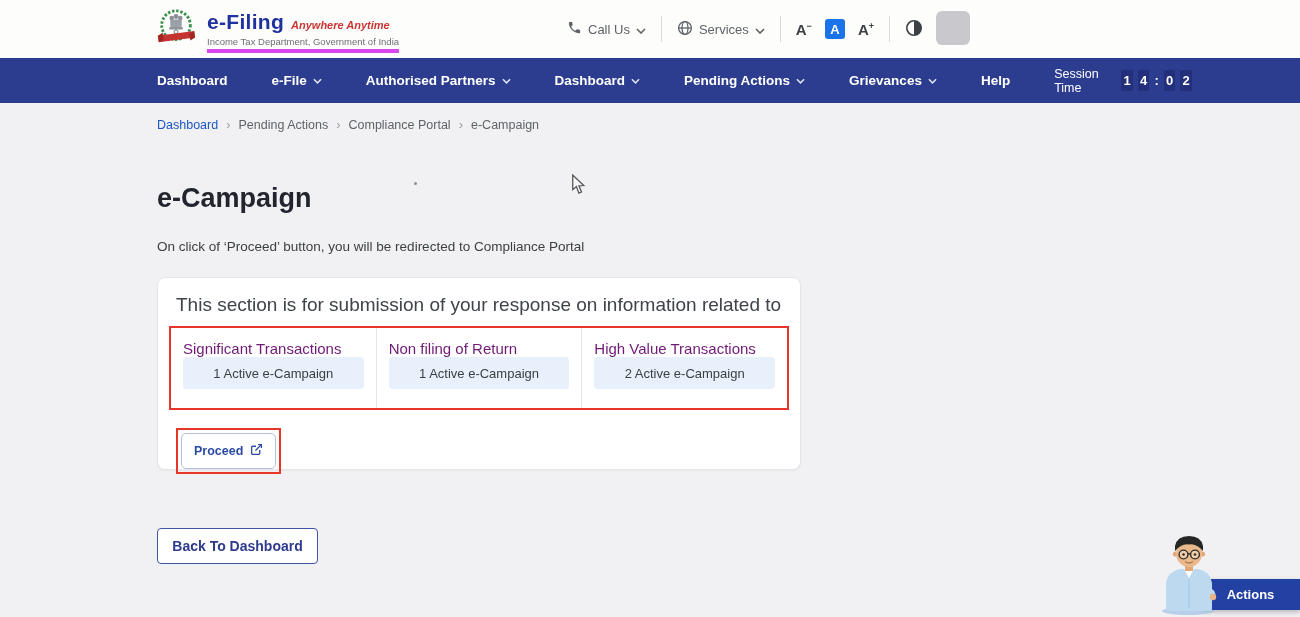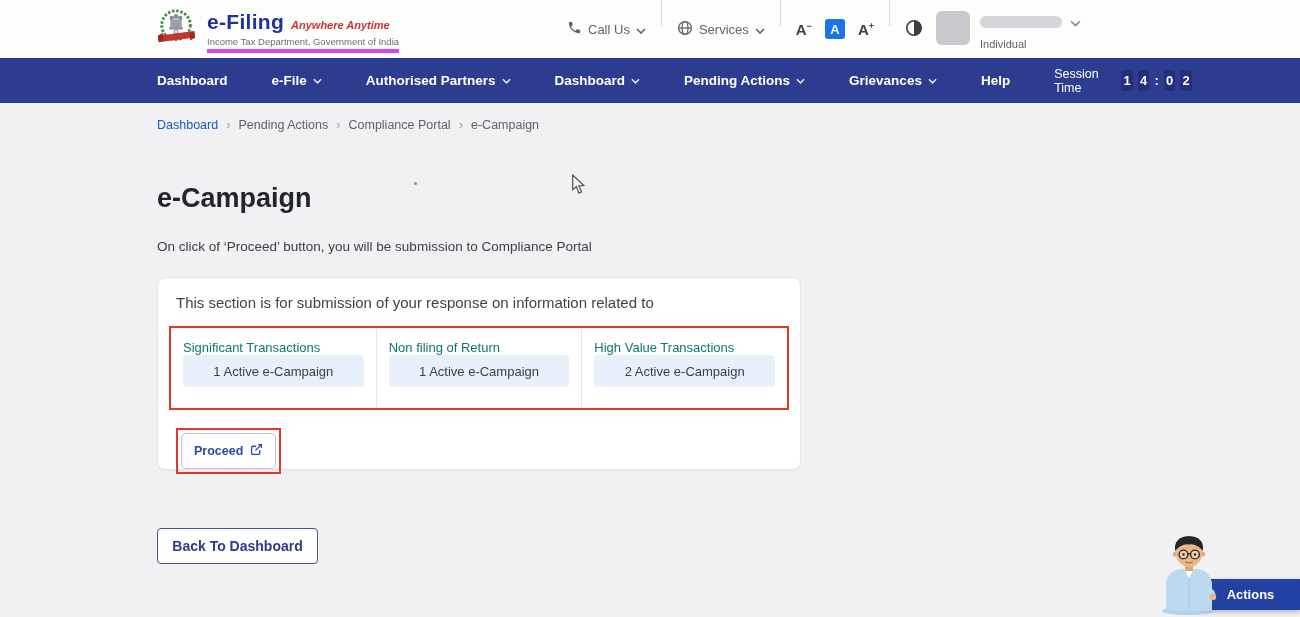--- a/index.html
+++ b/index.html
@@ -7,21 +7,21 @@
   .screen { position:relative; width:1300px; height:617px; background:#f1f1f4; }
 
   
   .topbar { position:absolute; left:0; top:0; width:1300px; height:58px; background:#fdfdfb; }
   .logo-group { position:absolute; left:155px; top:6px; display:flex; align-items:center; gap:10px; cursor:pointer; }
   .logo-text .line1 { display:flex; align-items:baseline; gap:7px; }
   .efiling { font-size:21px; font-weight:bold; color:#2032a0; letter-spacing:.3px; }
   .tagline { font-size:11px; font-weight:bold; font-style:italic; color:#cc3433; }
   .logo-sub { font-size:9.5px; color:#6b6f76; border-bottom:4px solid #d946ef; padding-bottom:2px; margin-top:2px; }
 
-  .top-controls { position:absolute; left:567px; top:0; height:58px; display:flex; gap:15px; color:#5f6368; font-size:13px; }
+  .top-controls { position:absolute; left:567px; top:0; height:58px; display:flex; align-items:center; gap:15px; color:#5f6368; font-size:13px; }
   .menu-btn { display:flex; align-items:center; gap:6px; cursor:pointer; background:none; border:none; color:#5f6368; font-size:13px; font-family:inherit; }
   .vdiv { width:1px; height:26px; background:#d9d9de; }
   .font-controls { display:flex; align-items:center; gap:13px; }
   .fa-btn { background:none; border:none; font-family:inherit; font-size:15px; font-weight:bold; color:#3c4043; cursor:pointer; line-height:1; }
   .fa-btn sup { font-size:9px; }
   .fa-selected { background:#1a73e8; color:#fff; width:20px; height:20px; border-radius:3px; font-size:13px; display:flex; align-items:center; justify-content:center; }
   .icon-btn { background:none; border:none; cursor:pointer; display:flex; align-items:center; }
 
   .user-box { position:absolute; left:936px; top:11px; display:flex; gap:10px; cursor:pointer; }
   .avatar-blur { width:34px; height:34px; background:#c9c9cd; border-radius:6px; }
@@ -44,25 +44,25 @@
   .breadcrumb { position:absolute; left:157px; top:14px; display:flex; align-items:center; gap:8px; font-size:12.5px; color:#5f6368; }
   .crumb-link { color:#1a56c4; cursor:pointer; }
   .crumb-sep { color:#9aa0a6; font-size:13px; }
   .stray-dot { position:absolute; left:414px; top:79px; width:3px; height:3px; border-radius:50%; background:#8d8d92; }
   .mouse-cursor { position:absolute; left:571px; top:71px; }
 
   .page-title { position:absolute; left:157px; top:80px; font-size:27px; font-weight:bold; color:#22252d; }
   .page-subtitle { position:absolute; left:157px; top:136px; font-size:13.5px; color:#3c4043; }
 
   .card { position:absolute; left:157px; top:174px; width:644px; height:193px; background:#fff; border:1px solid #e5e5ea; border-radius:8px; box-shadow:0 1px 2px rgba(0,0,0,.04); }
-  .card-intro { position:absolute; left:18px; top:16px; font-size:15px; color:#3f434a; }
+  .card-intro { position:absolute; left:18px; top:16px; font-size:19px; color:#3f434a; }
   .red-box { position:absolute; left:11px; top:48px; width:620px; height:84px; border:2px solid #e8352a; display:flex; background:#fff; }
   .category { flex:1; border-right:1px solid #e3e5ec; padding:12px 12px 0 12px; display:flex; flex-direction:column; }
   .category:last-child { border-right:none; }
-  .cat-label { font-size:13px; color:#0f766e; }
+  .cat-label { font-size:15px; color:#701a75; }
   .badge { height:32px; background:#e8f1fb; border-radius:4px; display:flex; align-items:center; justify-content:center; font-size:13px; color:#3c4043; }
 
   .proceed-highlight { position:absolute; left:18px; top:150px; border:2px solid #e8352a; padding:3px; }
   .proceed-btn { display:flex; align-items:center; gap:7px; background:#fff; border:1px solid #b6c0dc; border-radius:5px; padding:9px 12px; font-size:12.5px; font-weight:bold; color:#2b4aa5; font-family:inherit; cursor:pointer; }
 
   .back-btn { position:absolute; left:157px; top:425px; width:161px; height:36px; background:#fff; border:1px solid #4453a3; border-radius:4px; color:#2e3a8c; font-size:14px; font-weight:bold; font-family:inherit; cursor:pointer; }
 
   
   .chat-ribbon { position:absolute; left:1201px; top:476px; width:99px; height:31px; background:#2340a3; color:#fff; font-size:13px; font-weight:bold; display:flex; align-items:center; justify-content:center; border-radius:8px 0 0 4px; box-shadow:0 2px 5px rgba(0,0,0,.25); cursor:pointer; }
   .chat-avatar { position:absolute; left:1154px; top:428px; width:70px; height:84px; cursor:pointer; }
@@ -141,31 +141,20 @@
           <svg width="18" height="18" viewBox="0 0 18 18">
               <circle cx="9" cy="9" r="7.2" fill="none" stroke="#3c4043" stroke-width="1.6"></circle>
               <path d="M9 1.8 a7.2 7.2 0 0 1 0 14.4 Z" fill="#3c4043"></path>
             </svg>
         </span>
       </button>
     </div>
 
     <div class="user-box">
       <div class="avatar-blur"></div>
-      <div class="user-meta">
-        <div class="name-row">
-          <div class="name-blur"></div>
-          <span>
-            <svg width="11" height="7" viewBox="0 0 10 6" fill="none">
-                <polyline points="1,1 5,5 9,1" stroke="#8b8f96" stroke-width="1.5"></polyline>
-              </svg>
-          </span>
-        </div>
-        <div class="user-type">Individual</div>
-      </div>
     </div>
   </header>
 
   <nav class="navbar">
     <div class="nav-item">
         <span>Dashboard</span>
       </div>
     <div class="nav-item">
         <span>e-File</span>
         <svg width="9" height="6" viewBox="0 0 10 6" fill="none">
@@ -222,21 +211,21 @@
     </div>
 
     <div class="stray-dot"></div>
     <div class="mouse-cursor">
       <svg width="15" height="21" viewBox="0 0 14 20">
           <path d="M1.5 1 L1.5 15 L5 12 L7.4 18.2 L9.9 17.1 L7.4 11.2 L12 11 Z" fill="#f5f5f5" stroke="#555" stroke-width="1.2"></path>
         </svg>
     </div>
 
     <h1 class="page-title">e-Campaign</h1>
-    <div class="page-subtitle">On click of ‘Proceed’ button, you will be submission to Compliance Portal</div>
+    <div class="page-subtitle">On click of ‘Proceed’ button, you will be redirected to Compliance Portal</div>
 
     <section class="card">
       <div class="card-intro">This section is for submission of your response on information related to</div>
 
       <div class="red-box">
         <div class="category">
           <div class="cat-label">Significant Transactions</div>
           <div class="badge">1 Active e-Campaign</div>
         </div>
         <div class="category">

